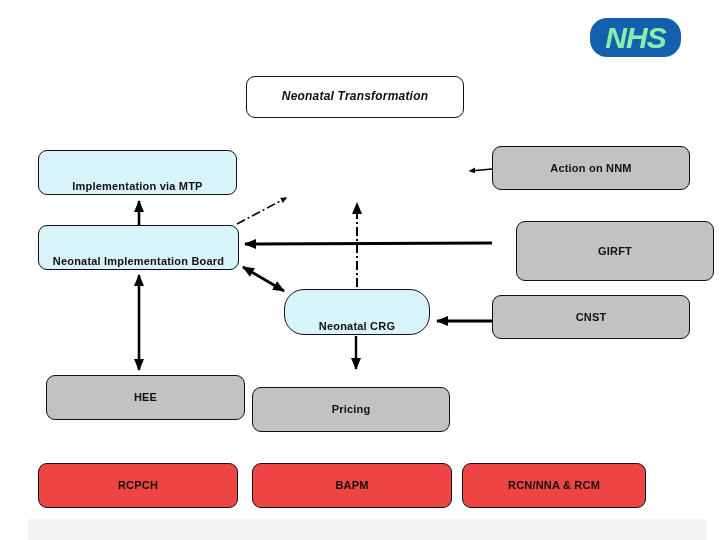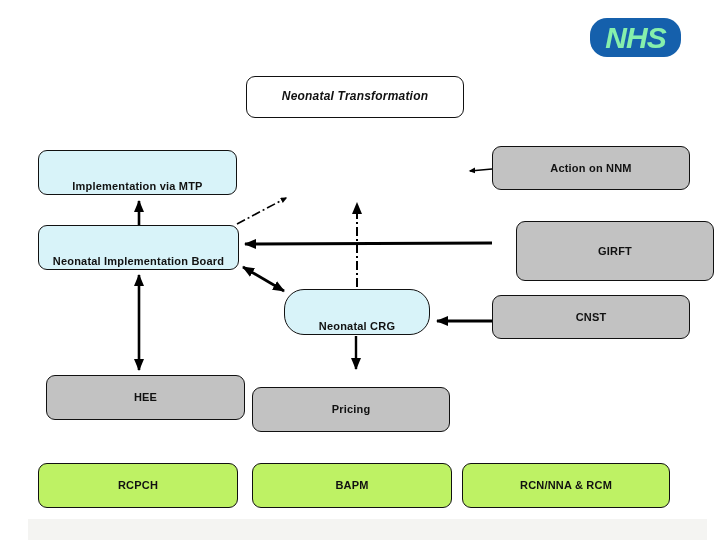--- a/index.html
+++ b/index.html
@@ -9,35 +9,35 @@
   }
   .box{
     position:absolute;display:flex;align-items:center;justify-content:center;
     border:1.4px solid #111111;border-radius:9px;box-sizing:border-box;
     font-weight:bold;font-size:11px;color:#111111;text-align:center;
     letter-spacing:.2px;line-height:1.1;padding:2px 4px;
   }
   .white{background:#ffffff;border-width:1px;font-size:12px;}
   .cyan{background:#d8f3f9;align-items:flex-end;}
   .gray{background:#c2c2c2;}
-  .yellow{background:#bef264;}
+  .yellow{background:#ef4444;}
   
   #n-title {left:246px;top:76px;width:218px;height:42px;font-style:italic;}
   #n-mtp   {left:38px;top:150px;width:199px;height:45px;}
   #n-spec  {left:252px;top:150px;width:211px;height:45px;}
   #n-nnm   {left:492px;top:146px;width:198px;height:44px;}
   #n-nib   {left:38px;top:225px;width:201px;height:45px;}
   #n-girft {left:492px;top:221px;width:198px;height:60px;margin-left:24px;}
   #n-crg   {left:284px;top:289px;width:146px;height:46px;border-radius:20px;}
   #n-cnst  {left:492px;top:295px;width:198px;height:44px;}
   #n-hee   {left:38px;top:375px;width:199px;height:45px;margin-left:8px;}
   #n-pricing{left:252px;top:375px;width:198px;height:45px;margin-top:12px;}
   #n-rcpch {left:38px;top:463px;width:200px;height:45px;}
   #n-bapm  {left:252px;top:463px;width:200px;height:45px;justify-content:center;}
-  #n-rcn   {left:462px;top:463px;width:208px;height:45px;}
+  #n-rcn   {left:462px;top:463px;width:184px;height:45px;}
   #nhs-logo{
     position:absolute;left:590px;top:18px;width:91px;height:39px;
     background:#1560ac;color:#86efac;display:flex;align-items:center;justify-content:center;
     font-weight:bold;font-style:italic;font-size:30px;letter-spacing:-1px;
     padding-right:0;box-sizing:border-box;border-radius:17px;
   }
   #footer-strip{
     position:absolute;left:28px;top:519px;width:679px;height:21px;background:#f4f4f2;
   }
   #arrow-layer{position:absolute;left:0;top:0;width:720px;height:540px;pointer-events:none;}

